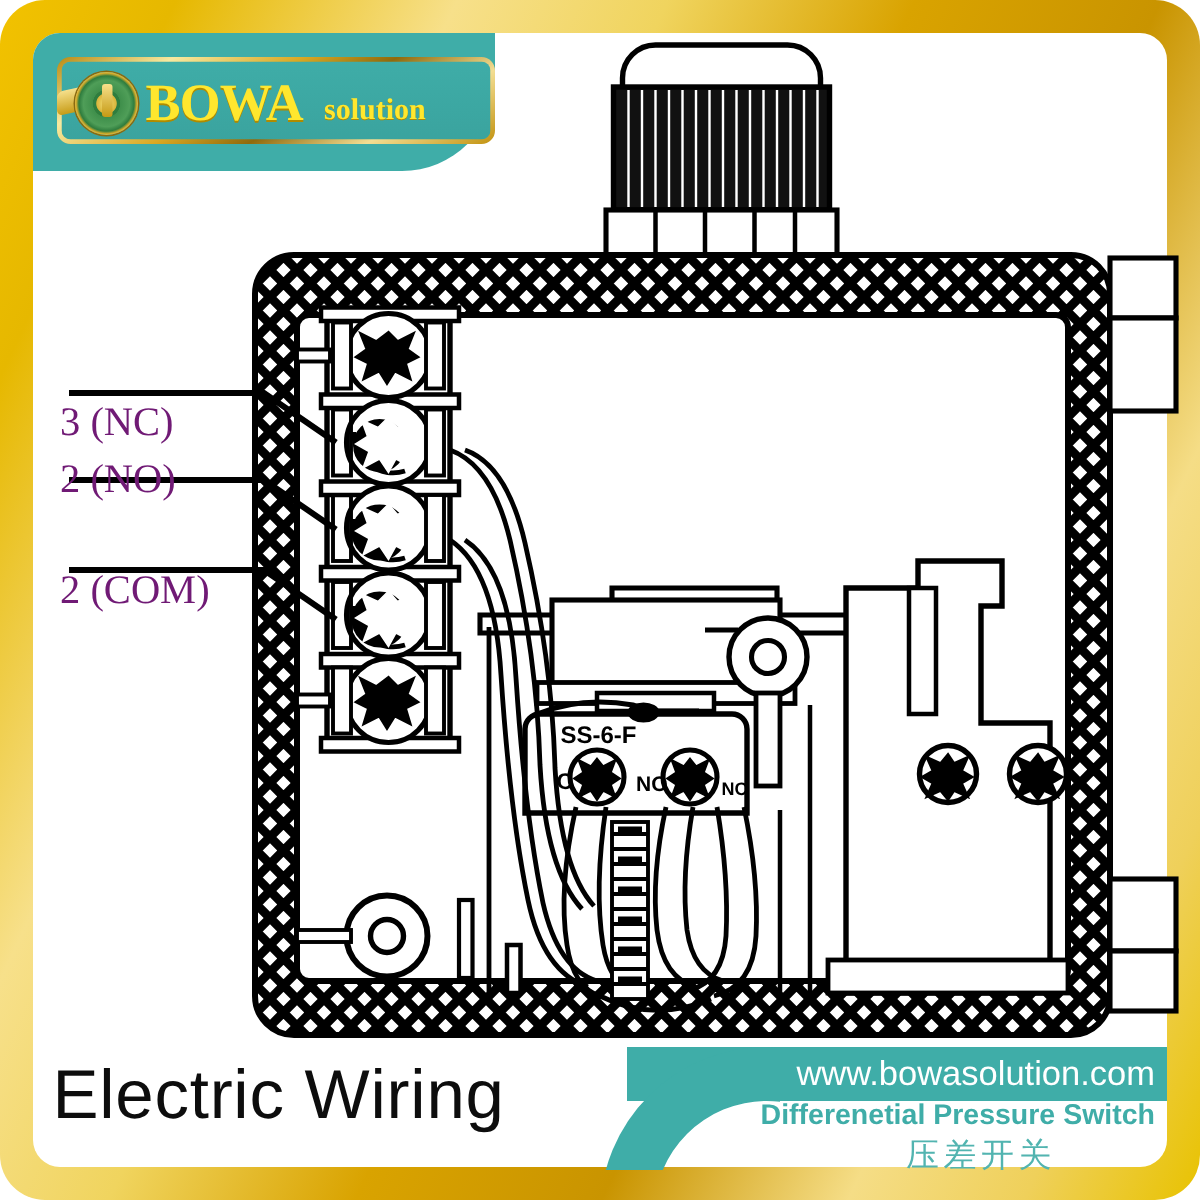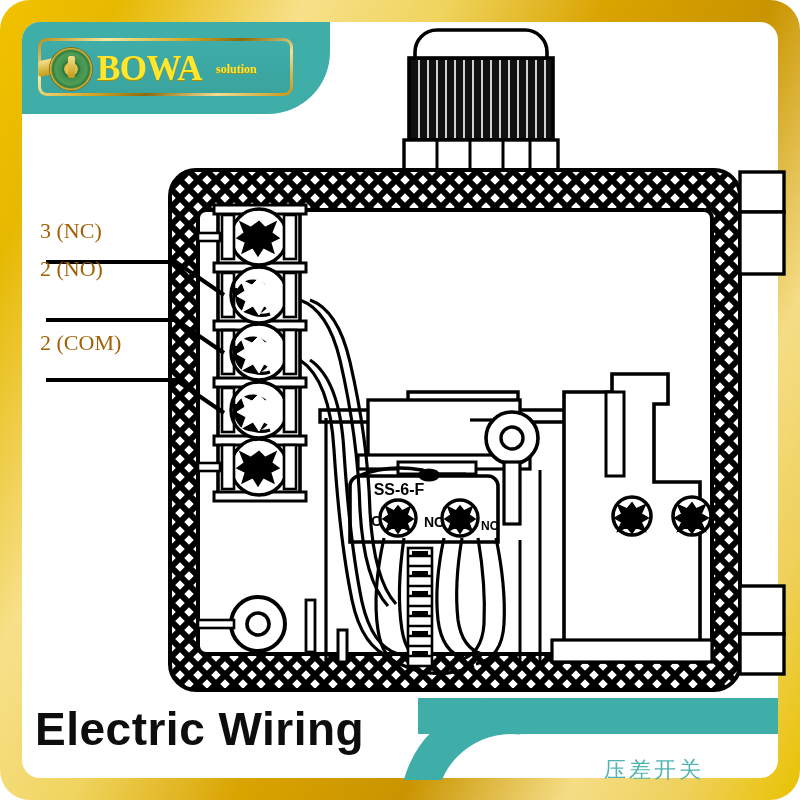--- a/index.html
+++ b/index.html
@@ -19,21 +19,21 @@
 
   
   .teal-header{
     position:absolute;left:22px;top:22px;width:308px;height:92px;
     background:#3fada8;
     border-bottom-right-radius:62px;
     border-top-left-radius:18px;
   }
   
   .logo-plate{
-    position:absolute;left:38px;top:38px;width:255px;height:58px;
+    position:absolute;left:38px;top:38px;width:292px;height:58px;
     border-radius:9px;
     background:linear-gradient(180deg,#3fada8 0%,#3fada8 100%);
     box-sizing:border-box;
     border:3px solid transparent;
     background-image:
       linear-gradient(#3fada8,#3aa39e),
       linear-gradient(150deg,#b88a12 0%,#f7e9a0 20%,#d9a823 42%,#8f6a0c 58%,#f3de93 78%,#c2920f 100%);
     background-origin:border-box;
     background-clip:content-box,border-box;
   }
@@ -54,37 +54,37 @@
     border-radius:4px;transform:skewY(-12deg);
   }
   .logo-word{
     position:absolute;left:56px;top:8px;
     font-family:"Liberation Serif",serif;font-weight:bold;font-size:35px;
     color:#ffe72e;letter-spacing:-0.5px;
     text-shadow:0 1px 0 #b08b00;
   }
   .logo-sub{
     position:absolute;left:175px;top:21px;
-    font-family:"Liberation Serif",serif;font-weight:bold;font-size:12px;
+    font-family:"Liberation Serif",serif;font-weight:bold;font-size:20px;
     color:#ffe72e;text-shadow:0 1px 0 #b08b00;
   }
 
   
   .callout{
     position:absolute;
-    font-family:"Liberation Serif",serif;font-size:22px;color:#a16207;white-space:nowrap;
+    font-family:"Liberation Serif",serif;font-size:27px;color:#701a75;white-space:nowrap;margin-top:48px;
   }
   .lbl3{left:40px;top:218px;}
   .lbl2{left:40px;top:256px;}
   .lbl1{left:40px;top:330px;}
 
   
   .electric-wiring{
     position:absolute;left:35px;top:702px;
-    font-family:"Liberation Sans",sans-serif;font-size:46px;font-weight:700;color:#0d0d0d;
+    font-family:"Liberation Sans",sans-serif;font-size:46px;font-weight:400;color:#0d0d0d;
     letter-spacing:0.5px;
   }
   .teal-banner{
     position:absolute;right:22px;top:698px;width:360px;height:36px;
     background:#3fada8;
     border-top-left-radius:0;
   }
   .teal-curve{
     position:absolute;left:400px;top:698px;width:120px;height:82px;overflow:hidden;
   }
@@ -343,15 +343,17 @@
 
   <div class="callout lbl3">3 (NC)</div>
   <div class="callout lbl2">2 (NO)</div>
   <div class="callout lbl1">2 (COM)</div>
 
   <div class="electric-wiring">Electric Wiring</div>
   <div class="teal-banner"></div>
   <div class="teal-curve">
       <i></i>
     </div>
+  <div class="url-text">www.bowasolution.com</div>
+  <div class="prod-en">Differenetial Pressure Switch</div>
   <div class="prod-cn">压差开关</div>
 
 </div>
 
 </body></html>

